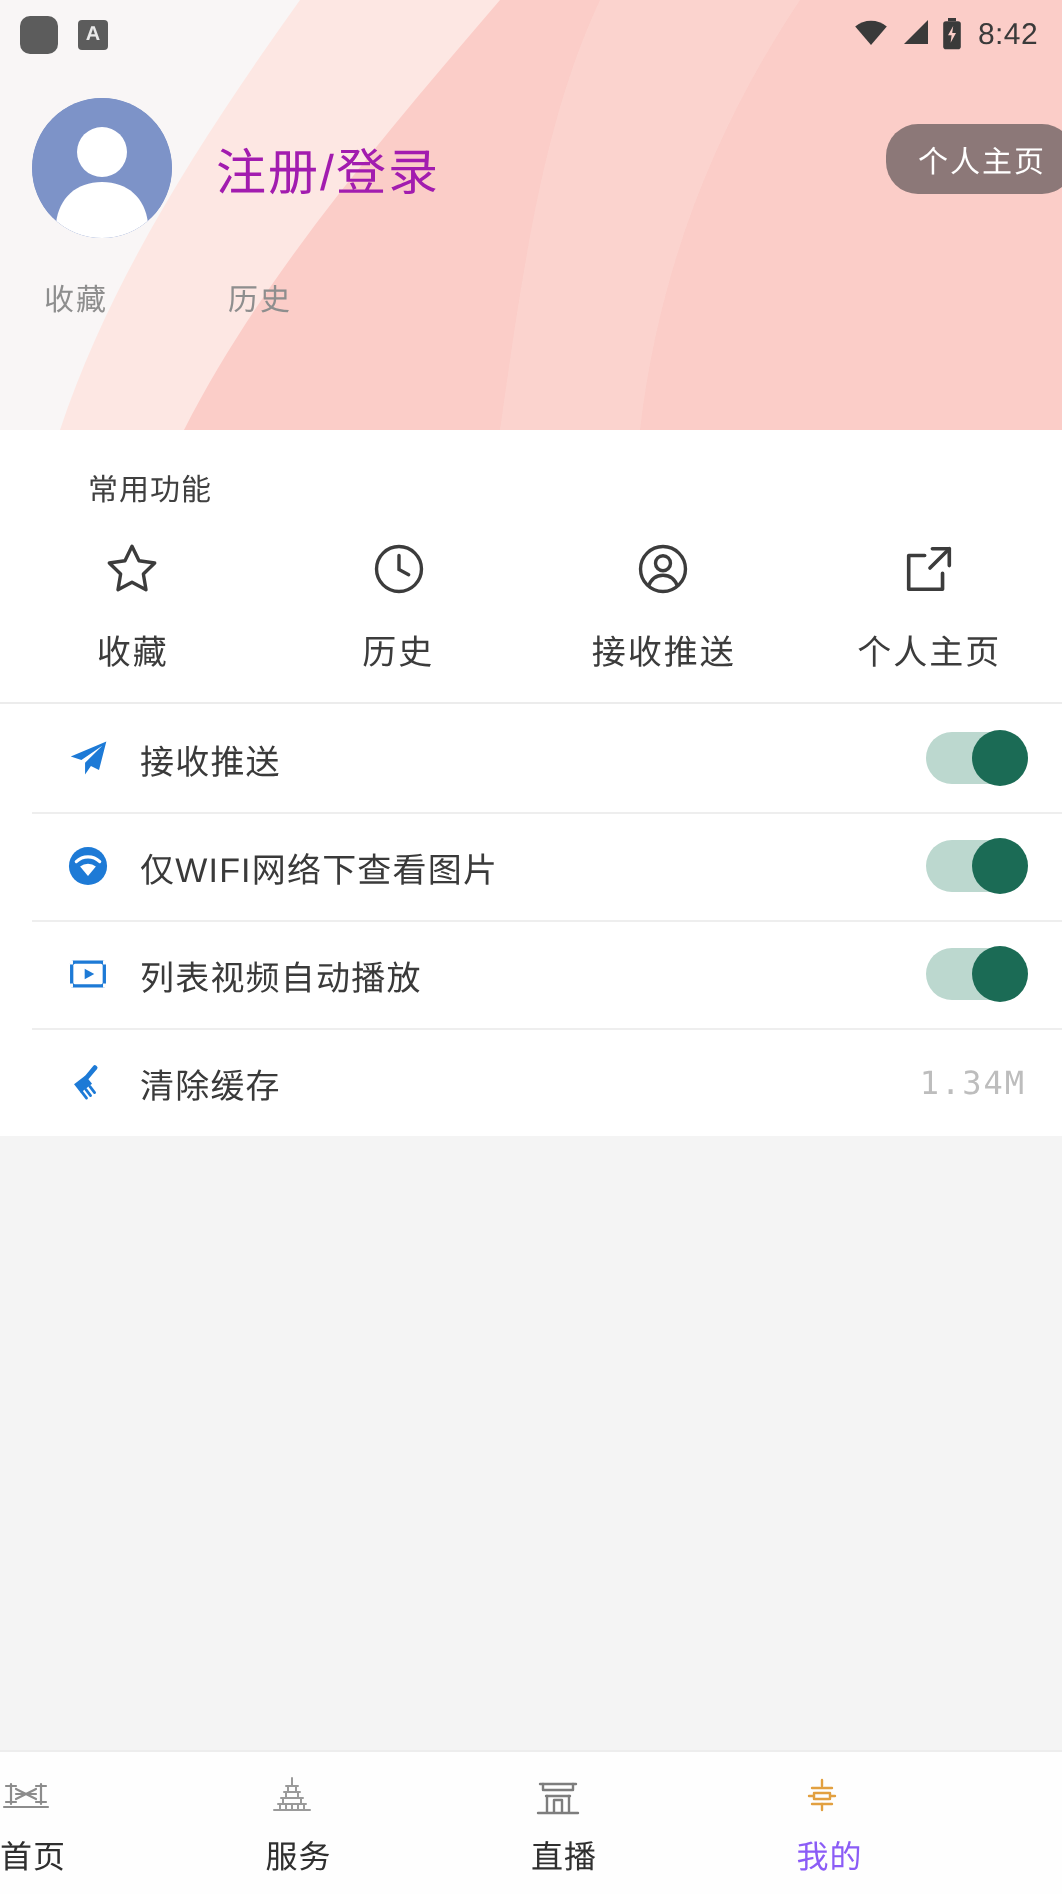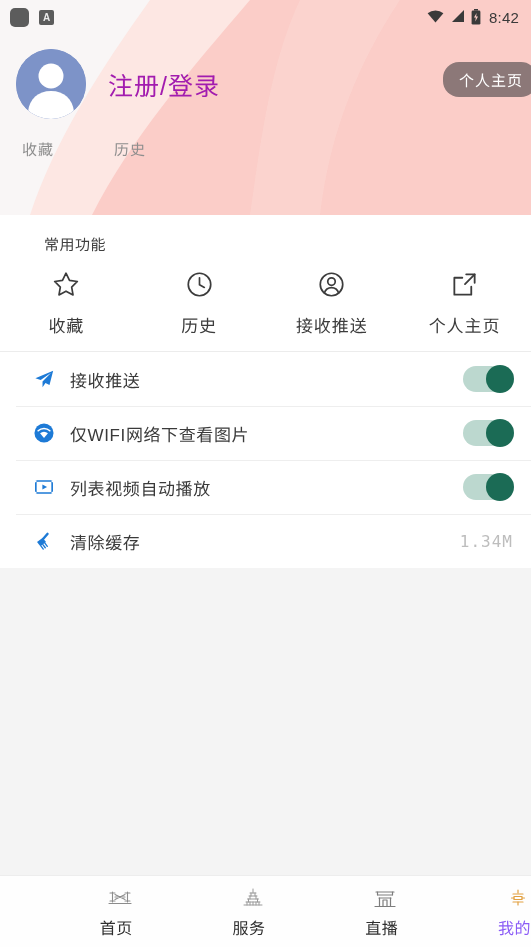--- a/index.html
+++ b/index.html
@@ -254,21 +254,21 @@
     height: 72px;
     background: #fefefe;
     border-top: 1px solid #ededed;
     display: flex;
     align-items: center;
   }
   .nav-item {
     flex: 1;
     display: flex;
     flex-direction: column;
-    align-items: flex-end;
+    align-items: flex-start;
     justify-content: center;
     gap: 6px;
     height: 100%;
   }
   .nav-icon {
     width: 26px; height: 24px;
     display: flex;
     align-items: flex-end;
     justify-content: center;
   }

